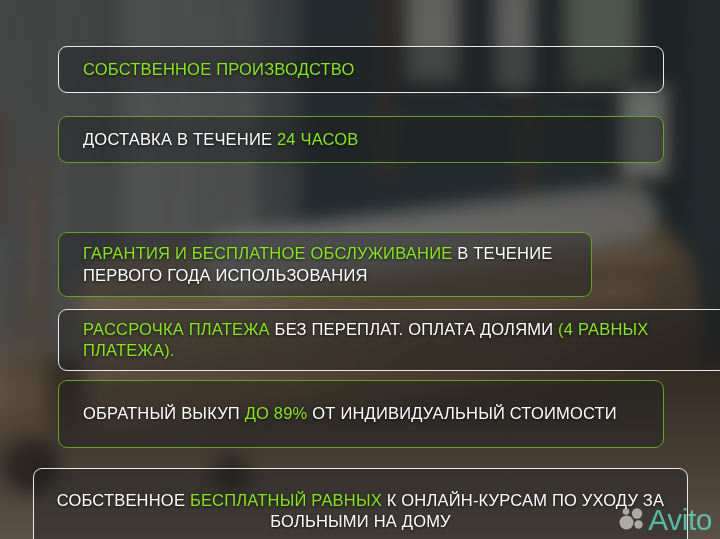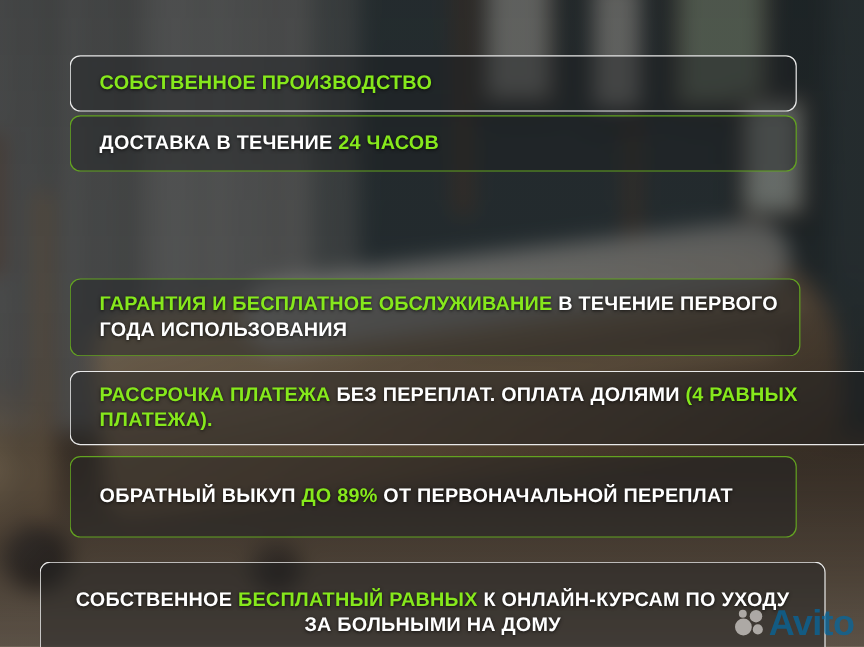--- a/index.html
+++ b/index.html
@@ -120,21 +120,21 @@
     border-radius: 9px;
     display: flex;
     align-items: center;
     background: rgba(28,32,34,.42);
     backdrop-filter: blur(1px);
   }
   .feature.white { border: 1.6px solid #e9e9e9; }
   .feature.green { border: 1.6px solid #63a321; }
   .feature .txt {
     color: #ffffff;
-    font-weight: 700;
+    font-weight: 400;
     font-size: 16.5px;
     line-height: 1.30;
     letter-spacing: .2px;
     padding: 0 16px 0 24px;
     text-shadow: 0 1px 3px rgba(0,0,0,.75);
   }
   .feature.wide .txt {
     width: 100%;
     text-align: center;
     padding: 0 18px;
@@ -147,23 +147,23 @@
     position: absolute;
     right: 8px;
     bottom: 4px;
     display: flex;
     align-items: center;
     gap: 4px;
     opacity: .72;
     pointer-events: none;
   }
   #avito .word {
-    color: #0369a1;
+    color: #5eead4;
     font-size: 30px;
-    font-weight: 700;
+    font-weight: 400;
     letter-spacing: -.5px;
     line-height: 1;
   }
   #avito svg { display: block; }
 </style>
 </head>
 <body>
 
 <div id="stage">
 
@@ -191,35 +191,35 @@
     <div class="bg-layer wheel w2"></div>
   </div>
   <div id="scrim"></div>
 
   <div id="boxes">
 
     <div class="feature white" style="left:58px; top:46px; width:606px; height:47px;">
       <div class="txt"><span class="hl">СОБСТВЕННОЕ ПРОИЗВОДСТВО</span></div>
     </div>
 
-    <div class="feature green" style="left:58px; top:96px; width:606px; height:47px;">
+    <div class="feature green" style="left:58px; top:116px; width:606px; height:47px;">
       <div class="txt"><span>ДОСТАВКА В ТЕЧЕНИЕ </span><span class="hl">24 ЧАСОВ</span></div>
     </div>
 
 
-    <div class="feature green" style="left:58px; top:232px; width:609px; height:65px;">
+    <div class="feature green" style="left:58px; top:232px; width:534px; height:65px;">
       <div class="txt"><span class="hl">ГАРАНТИЯ И БЕСПЛАТНОЕ ОБСЛУЖИВАНИЕ</span><span> В ТЕЧЕНИЕ ПЕРВОГО ГОДА ИСПОЛЬЗОВАНИЯ</span></div>
     </div>
 
     <div class="feature white" style="left:58px; top:309px; width:670px; height:62px;">
       <div class="txt"><span class="hl">РАССРОЧКА ПЛАТЕЖА</span><span> БЕЗ ПЕРЕПЛАТ. ОПЛАТА ДОЛЯМИ </span><span class="hl">(4 РАВНЫХ ПЛАТЕЖА).</span></div>
     </div>
 
     <div class="feature green" style="left:58px; top:380px; width:606px; height:68px;">
-      <div class="txt"><span>ОБРАТНЫЙ ВЫКУП </span><span class="hl">ДО 89%</span><span> ОТ ПЕРВОНАЧАЛЬНОЙ ПЕРЕПЛАТ</span></div>
+      <div class="txt"><span>ОБРАТНЫЙ ВЫКУП </span><span class="hl">ДО 89%</span><span> ОТ ИНДИВИДУАЛЬНЫЙ СТОИМОСТИ</span></div>
     </div>
 
     <div class="feature white wide" style="left:33px; top:468px; width:655px; height:86px;">
       <div class="txt"><span>СОБСТВЕННОЕ </span><span class="hl">БЕСПЛАТНЫЙ РАВНЫХ</span><span> К ОНЛАЙН-КУРСАМ ПО УХОДУ ЗА БОЛЬНЫМИ НА ДОМУ</span></div>
     </div>
 
   </div>
 
   <div id="avito">
     <span>

